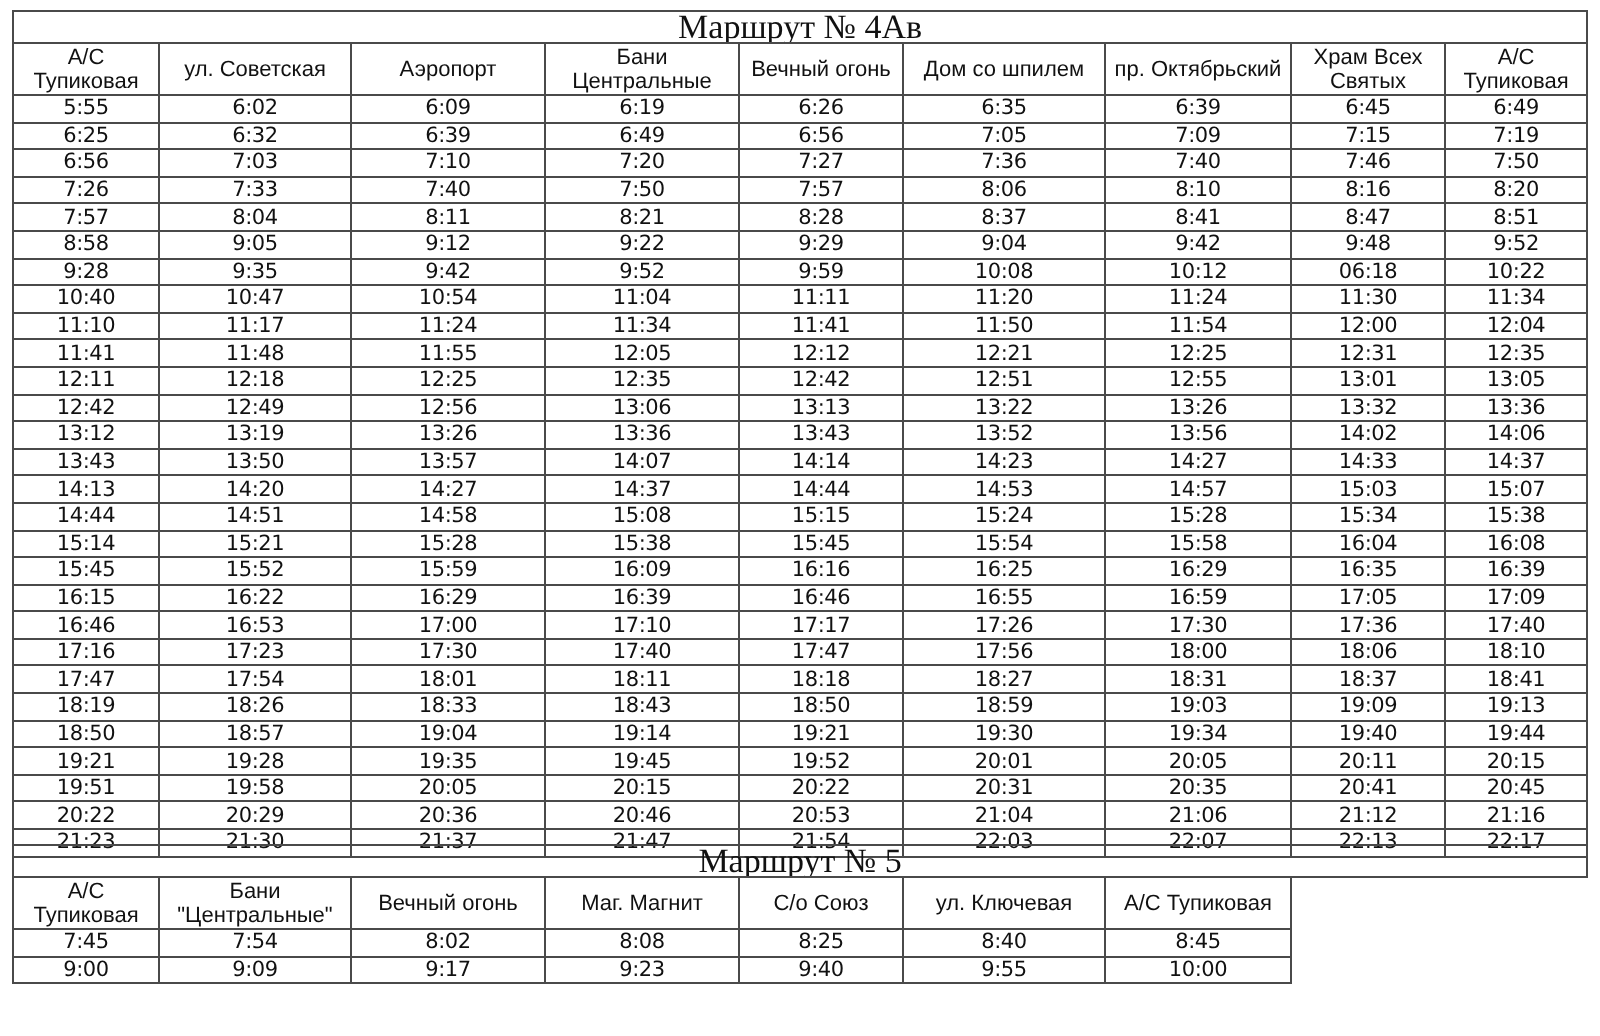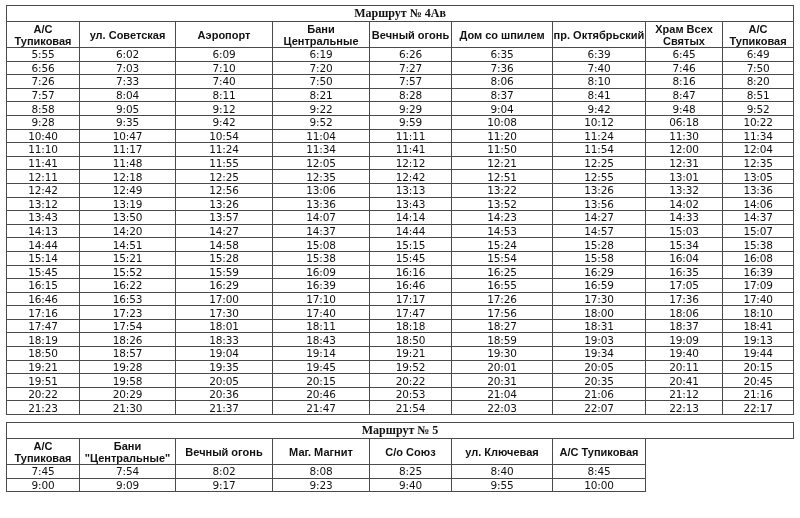--- a/index.html
+++ b/index.html
@@ -1,20 +1,20 @@
 <!DOCTYPE html>
 <html><head>
 <meta charset="utf-8">
 <style>
   html, body { margin: 0; padding: 0; background: #ffffff; }
   body { width: 800px; height: 518px; overflow: hidden; position: relative; font-family: "Liberation Sans", sans-serif; color: #111; }
   .sched { position: absolute; left: 6px; border-collapse: collapse; table-layout: fixed; }
   .sched td, .sched th { border: 1px solid #4a4a4a; text-align: center; padding: 0; overflow: hidden; white-space: nowrap; }
-  .sched th.title { font-family: "Liberation Serif", serif; font-weight: bold; font-size: 12px; height: 15px; line-height: 15px; }
-  .sched th.col { font-weight: bold; font-size: 11px; line-height: 12px; height: 25px; white-space: normal; }
+  .sched th.title { font-family: "Liberation Serif", serif; font-weight: normal; font-size: 17px; height: 15px; line-height: 15px; }
+  .sched th.col { font-weight: normal; font-size: 11px; line-height: 12px; height: 25px; white-space: normal; }
   .sched td { font-size: 10.5px; height: 12.6px; line-height: 12px; font-family: "DejaVu Sans", sans-serif; letter-spacing: -0.2px; }
   #route4 { top: 5px; width: 787px; }
   #route5 { top: 422px; width: 787px; }
   #route5 td.blank { border: none; border-left: 1px solid #4a4a4a; }
 </style>
 </head>
 <body>
 
 <table class="sched" id="route4">
   <colgroup>
@@ -50,20 +50,31 @@
         <td>6:02</td>
         <td>6:09</td>
         <td>6:19</td>
         <td>6:26</td>
         <td>6:35</td>
         <td>6:39</td>
         <td>6:45</td>
         <td>6:49</td>
       </tr>
       <tr>
+        <td>6:25</td>
+        <td>6:32</td>
+        <td>6:39</td>
+        <td>6:49</td>
+        <td>6:56</td>
+        <td>7:05</td>
+        <td>7:09</td>
+        <td>7:15</td>
+        <td>7:19</td>
+      </tr>
+      <tr>
         <td>6:56</td>
         <td>7:03</td>
         <td>7:10</td>
         <td>7:20</td>
         <td>7:27</td>
         <td>7:36</td>
         <td>7:40</td>
         <td>7:46</td>
         <td>7:50</td>
       </tr>

